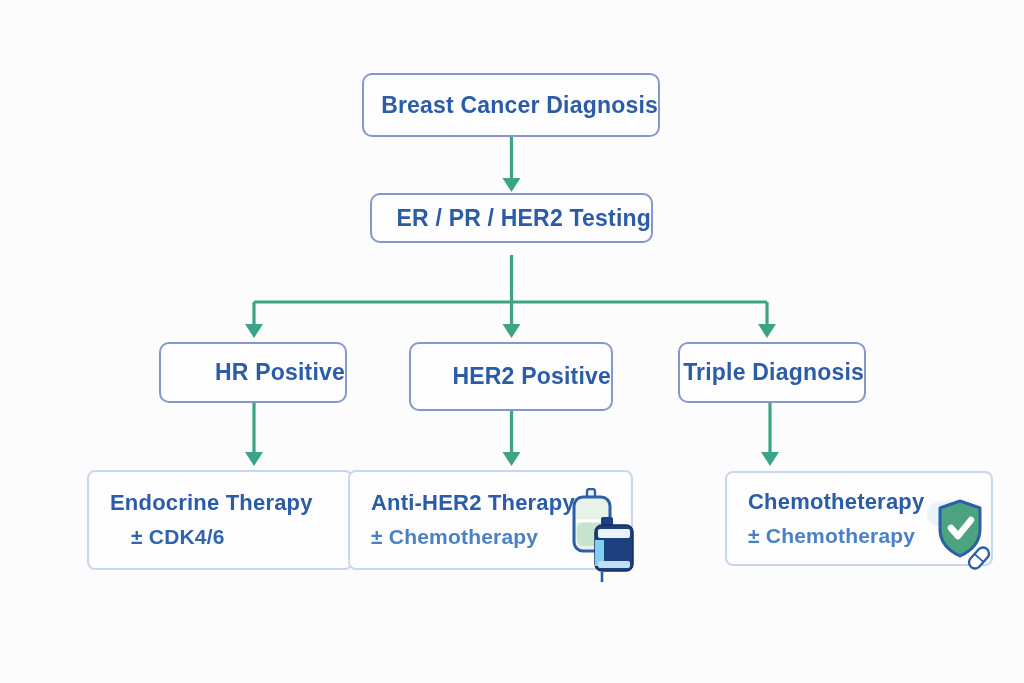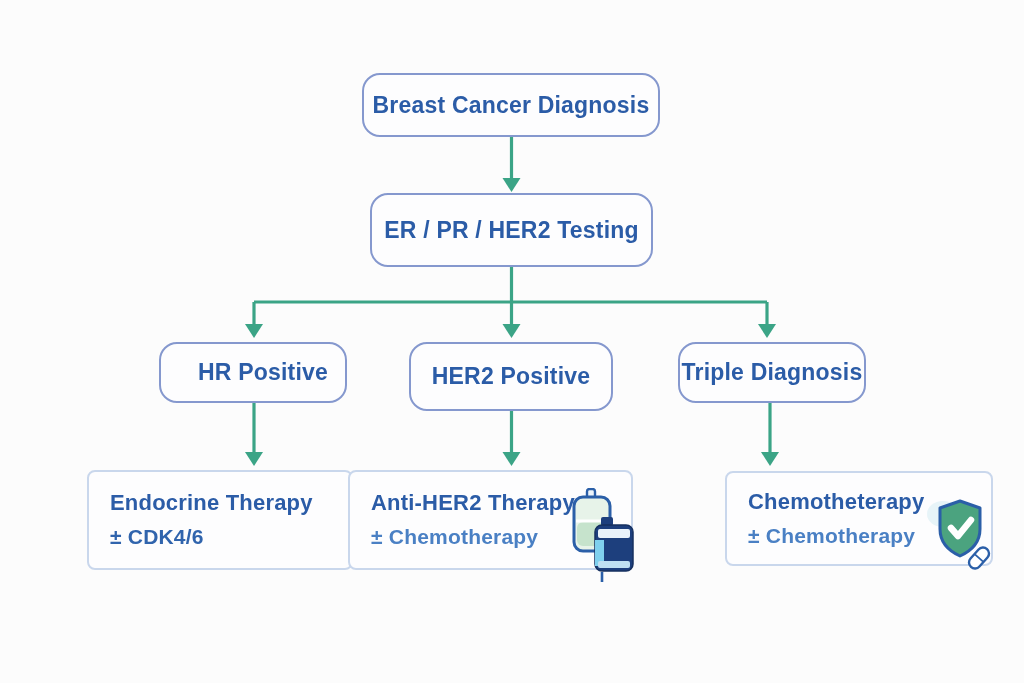--- a/index.html
+++ b/index.html
@@ -16,39 +16,39 @@
   .edges-layer {
     position: absolute; left: 0; top: 0;
     width: 1024px; height: 683px;
     pointer-events: none;
   }
   .node {
     position: absolute;
     box-sizing: border-box;
     background: #fdfdfe;
     border: 2px solid var(--border-strong, #8598ce);
-    border-radius: 18px;
+    border-radius: 10px;
     display: flex;
     align-items: center;
-    justify-content: center;
+    justify-content: flex-end;
     color: var(--text-primary, #2b5ca7);
     font-weight: bold;
     font-size: 23px;
     letter-spacing: 0.2px;
   }
   .node.leaf {
     border: 2px solid var(--border-light, #c9d7ec);
     border-radius: 8px;
     justify-content: flex-start;
     padding-left: 21px;
     font-size: 22px;
   }
   .leaf-text { display: flex; flex-direction: column; line-height: 34px; }
   .leaf-line2 { color: var(--text-secondary, #4a80c4); font-size: 21px; }
-  .leaf-line2.dark { color: #3064ad; }
+  .leaf-line2.dark { color: #3064ad; margin-left: 21px; }
   .node-icon { position: absolute; pointer-events: none; }
   .icon-iv   { right: -4px; bottom: -14px; }
   .icon-shield { right: -6px; bottom: -8px; }
 </style>
 </head>
 <body>
 
 <div class="canvas">
 
   <svg class="edges-layer" viewBox="0 0 1024 683" xmlns="http://www.w3.org/2000/svg">
@@ -76,21 +76,21 @@
       <polygon points="245,452 263,452 254,466"></polygon>
       <polygon points="502.5,452 520.5,452 511.5,466"></polygon>
       <polygon points="761,452 779,452 770,466"></polygon>
     </g>
   </svg>
 
   <div class="node" style="left:362px; top:73px; width:298px; height:64px;">
     <span>Breast Cancer Diagnosis</span>
   </div>
 
-  <div class="node" style="left:370px; top:193px; width:283px; height:74px;">
+  <div class="node" style="left:370px; top:193px; width:283px; height:50px;">
     <span>ER / PR / HER2 Testing</span>
   </div>
 
   <div class="node" style="left:159px; top:342px; width:188px; height:61px;padding-left:20px;">
     <span>HR Positive</span>
   </div>
   <div class="node" style="left:409px; top:342px; width:204px; height:69px;">
     <span>HER2 Positive</span>
   </div>
   <div class="node" style="left:678px; top:342px; width:188px; height:61px;">

